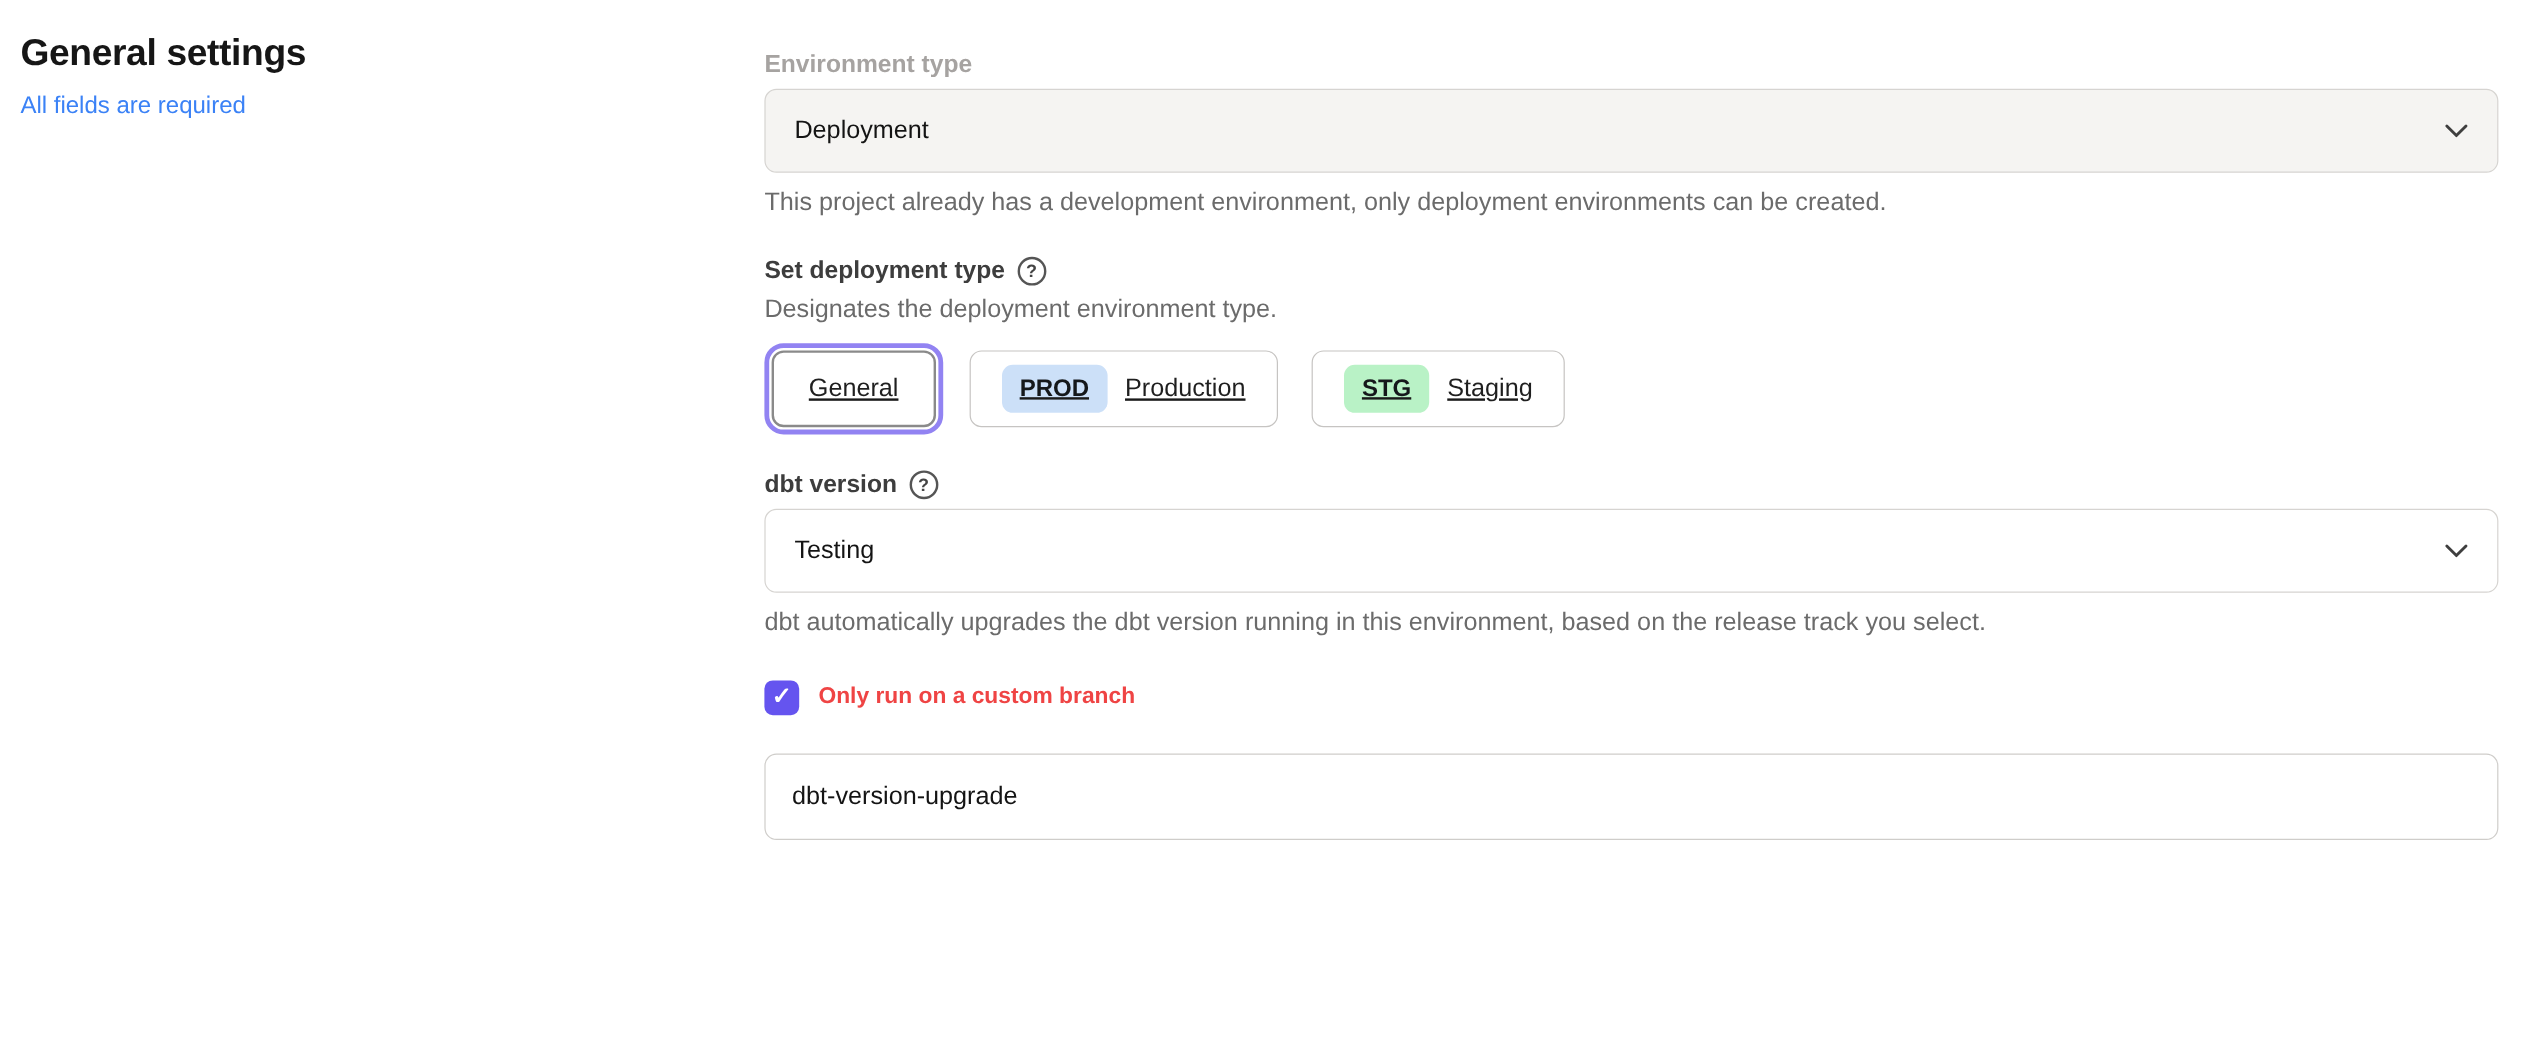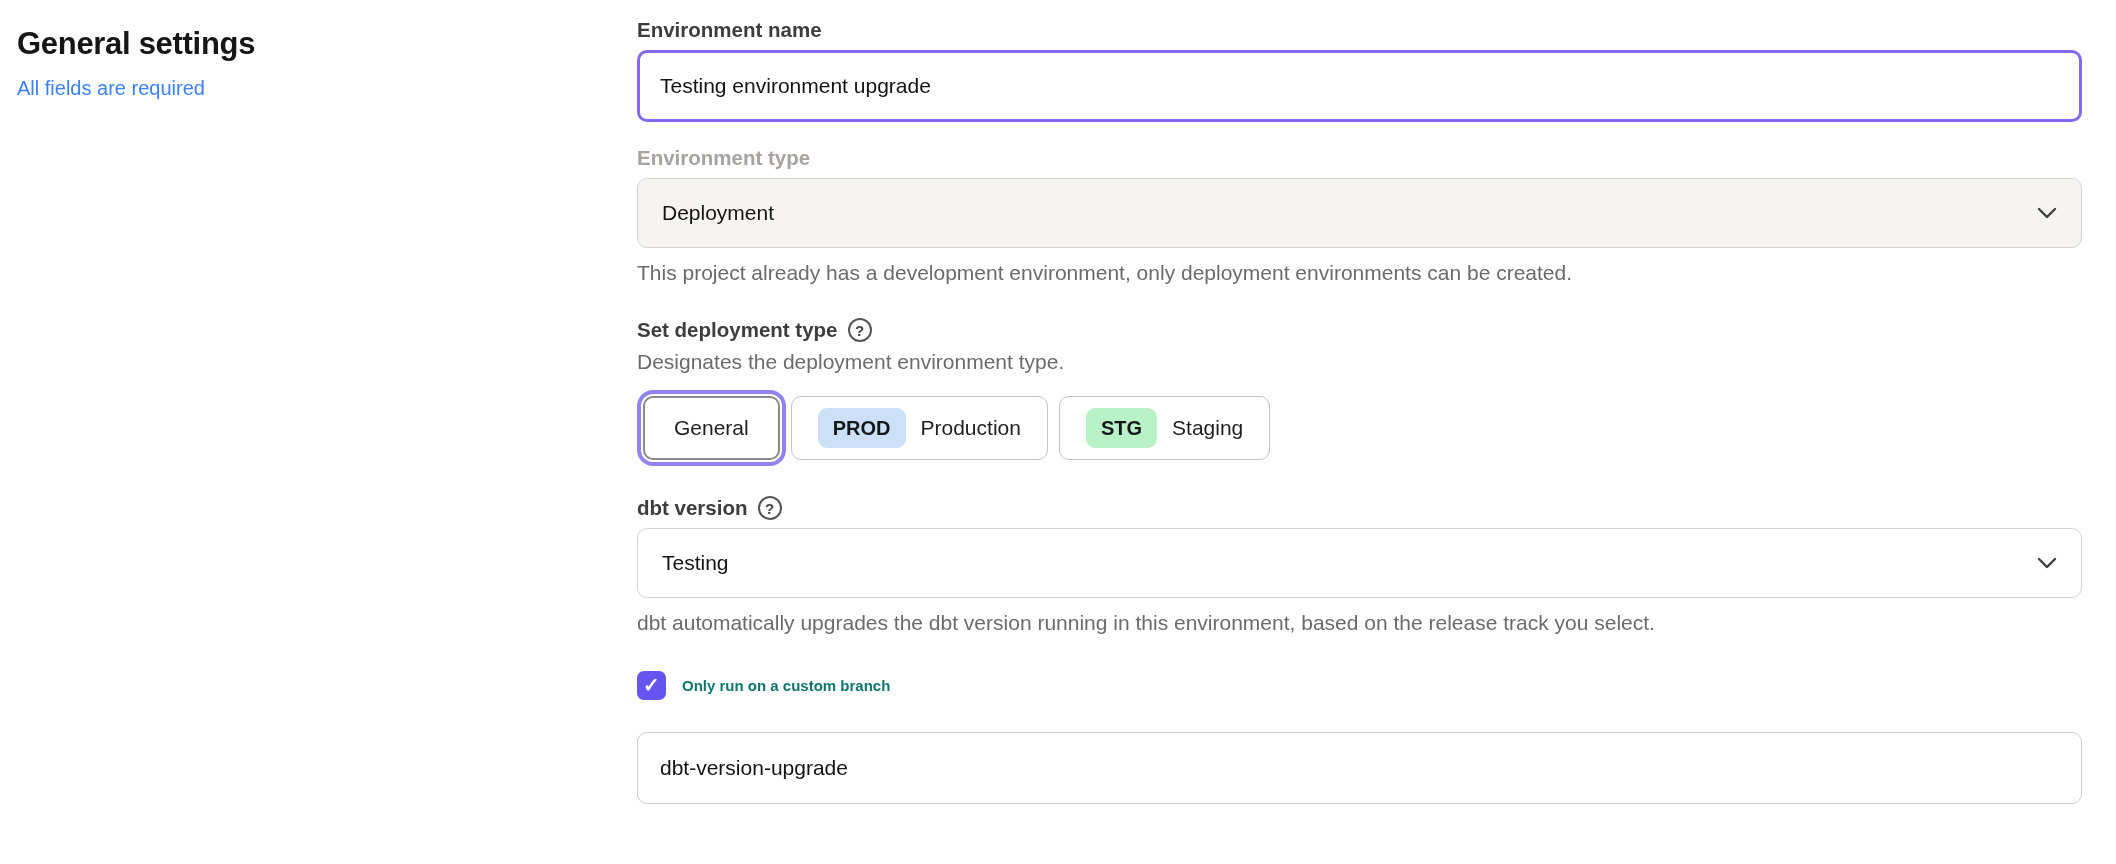--- a/index.html
+++ b/index.html
@@ -41,21 +41,21 @@
   .helper-text { font-size: 21px; color: #6b6b6b; margin-top: 12px; line-height: 1.25; }
 
   .section { margin-top: 0; }
   .gap-24 { margin-top: 24px; }
   .gap-30 { margin-top: 30px; }
   .gap-32 { margin-top: 32px; }
   .gap-34 { margin-top: 34px; }
 
   .description-text { font-size: 21px; color: #6b6b6b; margin: 0 0 16px; }
 
-  .btn-row { display: flex; align-items: flex-end; gap: 11px; padding: 6px 0 6px 6px; }
+  .btn-row { display: flex; align-items: flex-end; gap: 28px; padding: 6px 0 6px 6px; text-decoration: underline; }
   .type-btn {
     height: 64px; border-radius: 10px; background: #ffffff; border: 1px solid #c6c4c2;
     display: inline-flex; align-items: center; gap: 15px; padding: 0 26px;
     font-size: 21px; color: #1f1f1f; cursor: pointer; font-family: "Liberation Sans", sans-serif;
   }
   .type-btn.selected {
     border: 2px solid #8a8a8a; outline: 4px solid #9283f2; outline-offset: 2px; padding: 0 29px;
   }
   .badge {
     display: inline-flex; align-items: center; height: 40px; padding: 0 15px;
@@ -63,40 +63,36 @@
   }
   .badge-stg { background: #b9f2c6; }
   .badge-prod { background: #cce0f8; }
 
   .checkbox-row { display: flex; align-items: center; gap: 16px; }
   .checkbox {
     width: 29px; height: 29px; border-radius: 7px; background: #6554ef;
     display: flex; align-items: center; justify-content: center; cursor: pointer; flex: none;
   }
   .checkbox .check-glyph { color: #ffffff; font-size: 20px; font-weight: 700; line-height: 1; }
-  .checkbox-label { font-size: 15px; font-weight: 600; color: #0f766e; cursor: pointer; }
+  .checkbox-label { font-size: 19px; font-weight: 600; color: #ef4444; cursor: pointer; }
 
   .chevron-icon { flex: none; margin-left: 16px; display: inline-flex; }
 </style>
 </head>
 <body>
 
 <div class="page">
 
   <div class="left-col">
     <h1 class="page-title">General settings</h1>
     <div class="page-subtitle">All fields are required</div>
   </div>
 
   <div class="right-col">
 
-    <div class="section">
-      <div class="field-label">Environment name</div>
-      <input class="text-input focused" type="text" value="Testing environment upgrade" style="">
-    </div>
 
     <div class="section gap-24">
       <div class="field-label disabled">Environment type</div>
       <div class="select-box disabled">
         <span>Deployment</span>
         <span class="chevron-icon">
           <svg width="20" height="12" viewBox="0 0 20 12">
               <path d="M2 2 L10 10 L18 2" fill="none" stroke="#3f3f3f" stroke-width="2.4" stroke-linecap="round" stroke-linejoin="round"></path>
             </svg>
         </span>

